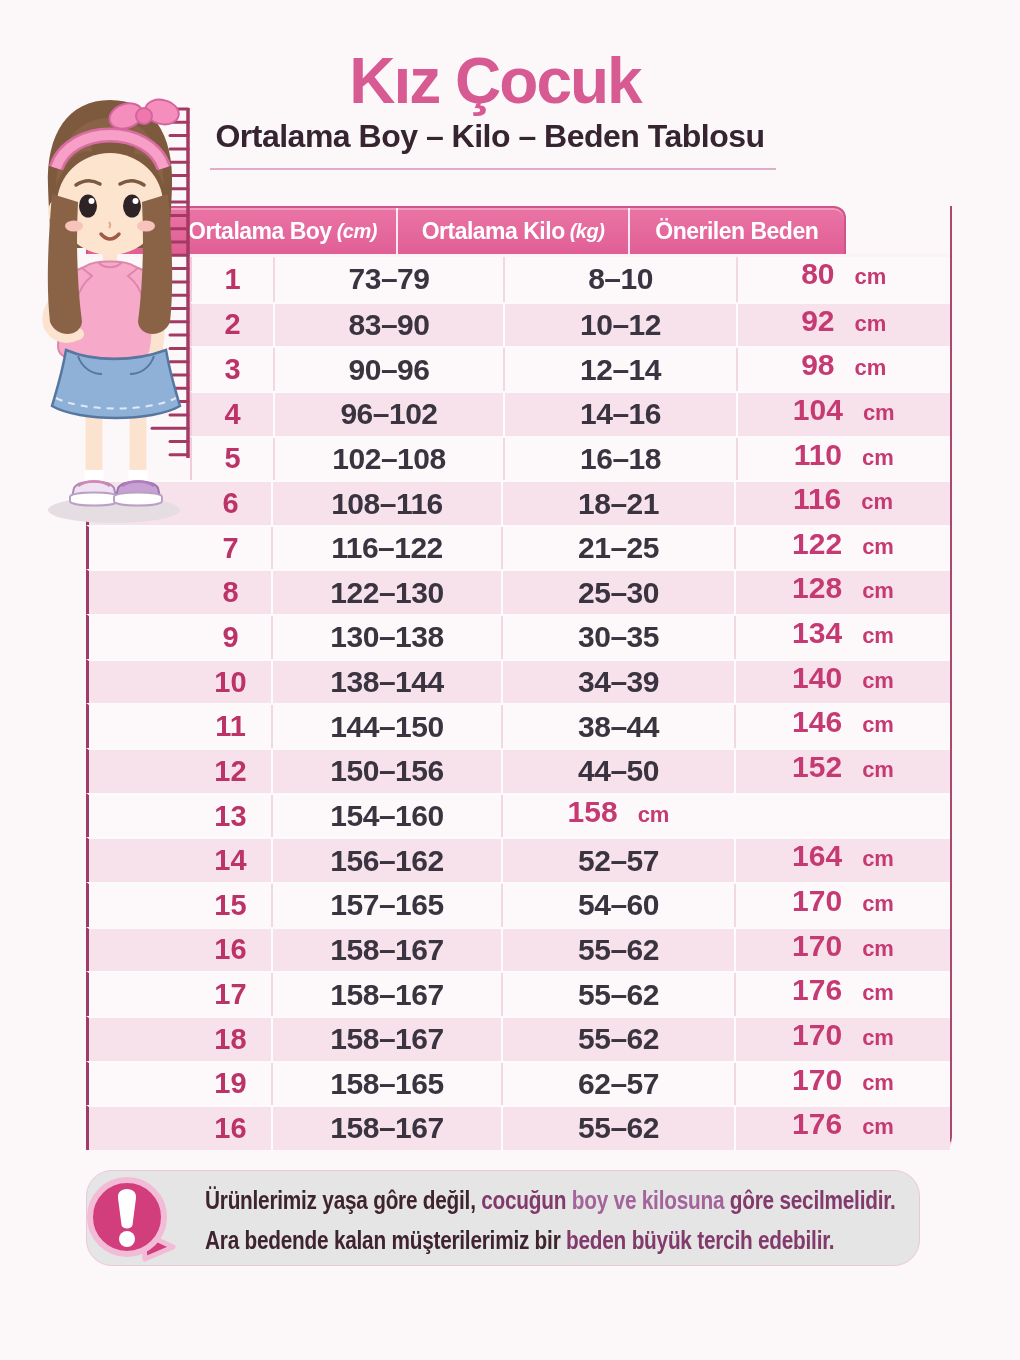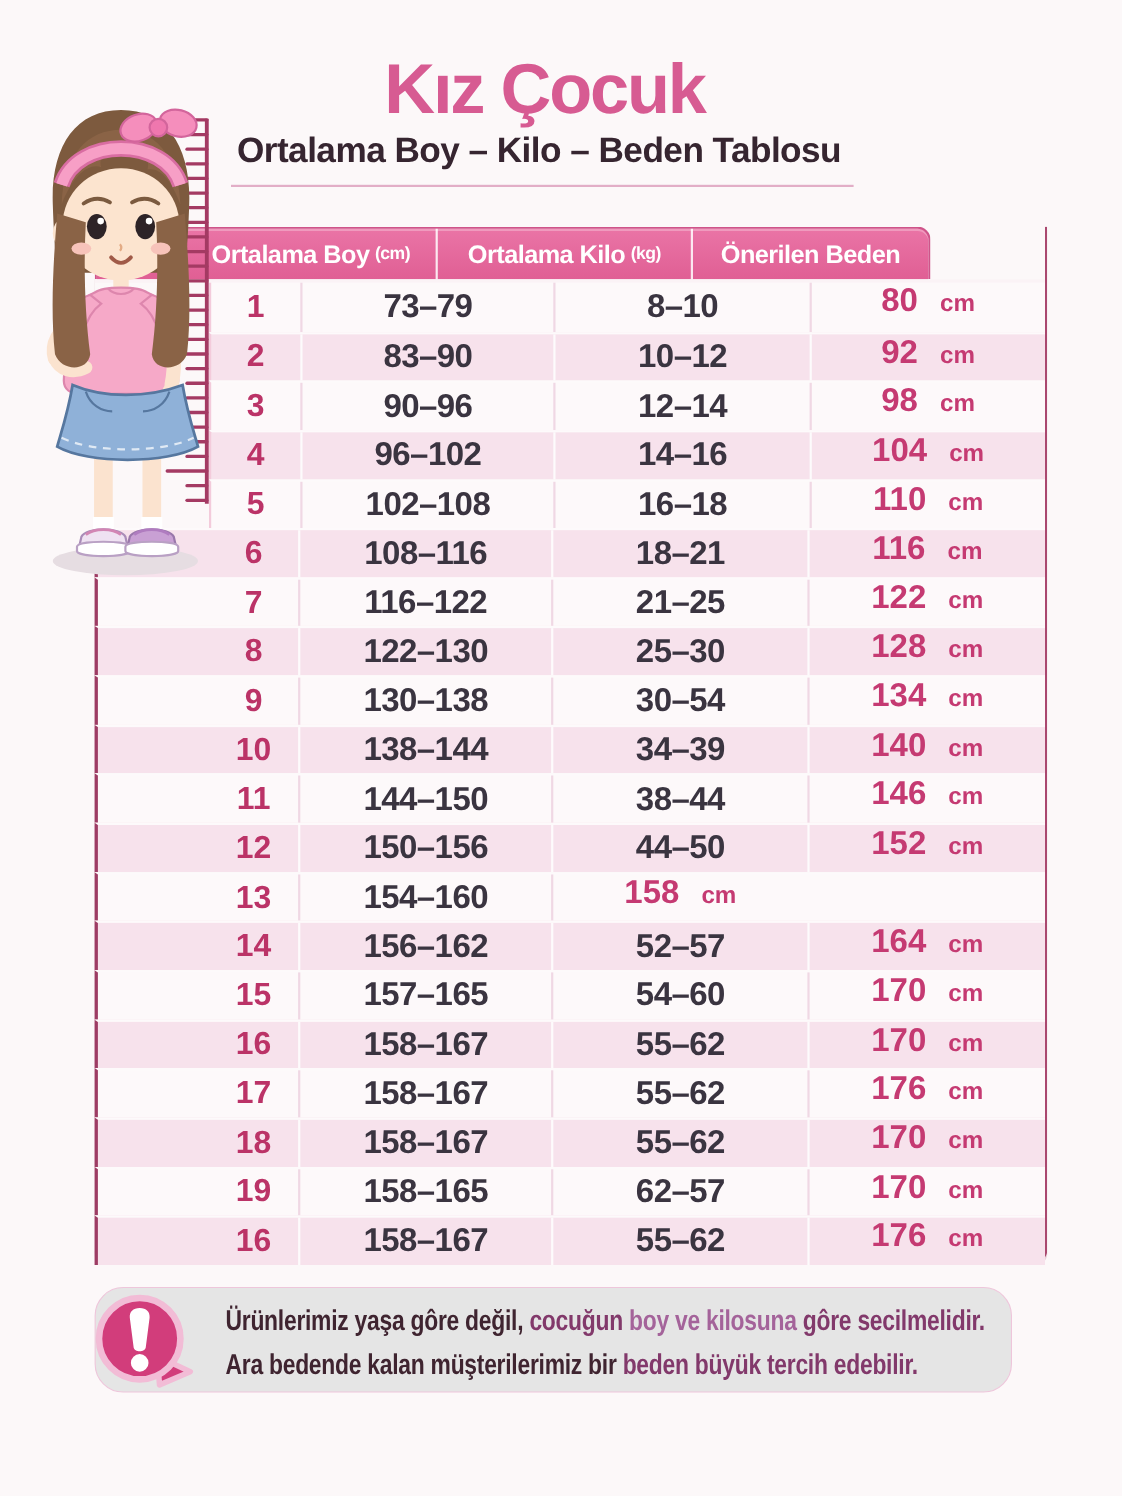--- a/index.html
+++ b/index.html
@@ -41,21 +41,21 @@
     border-radius:12px 12px 0 0;
     display:grid; grid-template-columns:79px 229px 232px 1fr;
     box-shadow:inset 0 2px 0 rgba(255,255,255,.28);
   }
   .th{
     display:flex; align-items:center; justify-content:center;
     color:#ffffff; font-weight:bold; font-size:23px; letter-spacing:-0.5px;
     white-space:nowrap;
   }
   .th + .th{ border-left:2px solid rgba(255,255,255,.85); }
-  .th-unit{ font-size:16px; margin-left:5px; }
+  .th-unit{ font-size:20px; margin-left:5px;font-style:italic; }
   .tbody{ display:flex; flex-direction:column; border-top:3px solid #fbf3f6; }
   .row{
     height:44.65px; flex:none;
     display:grid; background:#fdf9fa;
   }
   .row + .row{ border-top:2px solid #fdfafb; }
   .row.alt{ background:#f7e2ec; }
   .row.inset{
     margin-left:104px; width:759.5px;
     grid-template-columns:81px 230px 233px 1fr;
@@ -196,21 +196,21 @@
       <div class="cell range">122–130</div>
       <div class="cell range">25–30</div>
       <div class="cell size">
         <span class="size-num">128</span>
         <span class="size-unit">cm</span>
       </div>
     </div>
         <div class="row full">
       <div class="cell age">9</div>
       <div class="cell range">130–138</div>
-      <div class="cell range">30–54</div>
+      <div class="cell range">30–35</div>
       <div class="cell size">
         <span class="size-num">134</span>
         <span class="size-unit">cm</span>
       </div>
     </div>
         <div class="row alt full">
       <div class="cell age">10</div>
       <div class="cell range">138–144</div>
       <div class="cell range">34–39</div>
       <div class="cell size">

